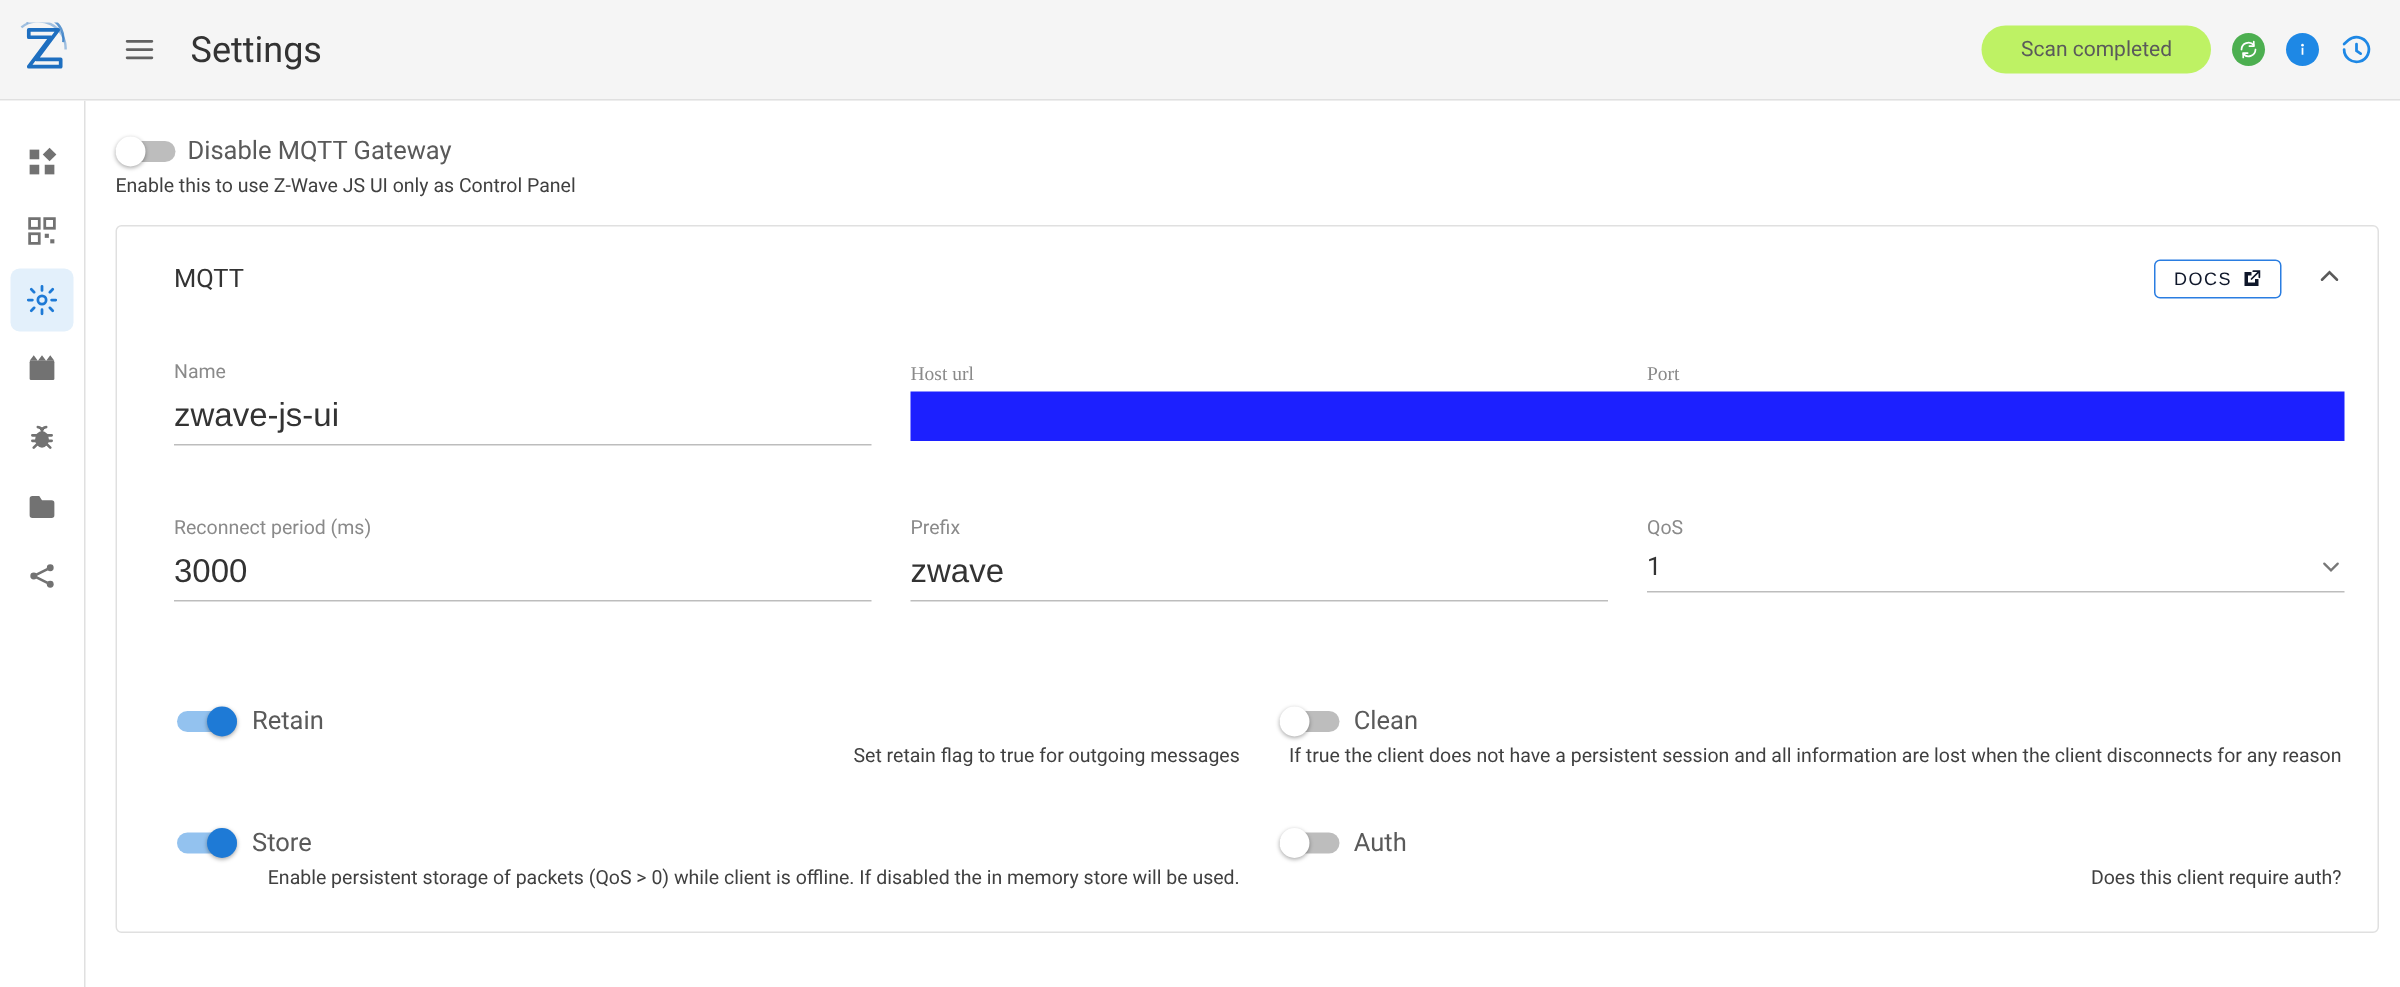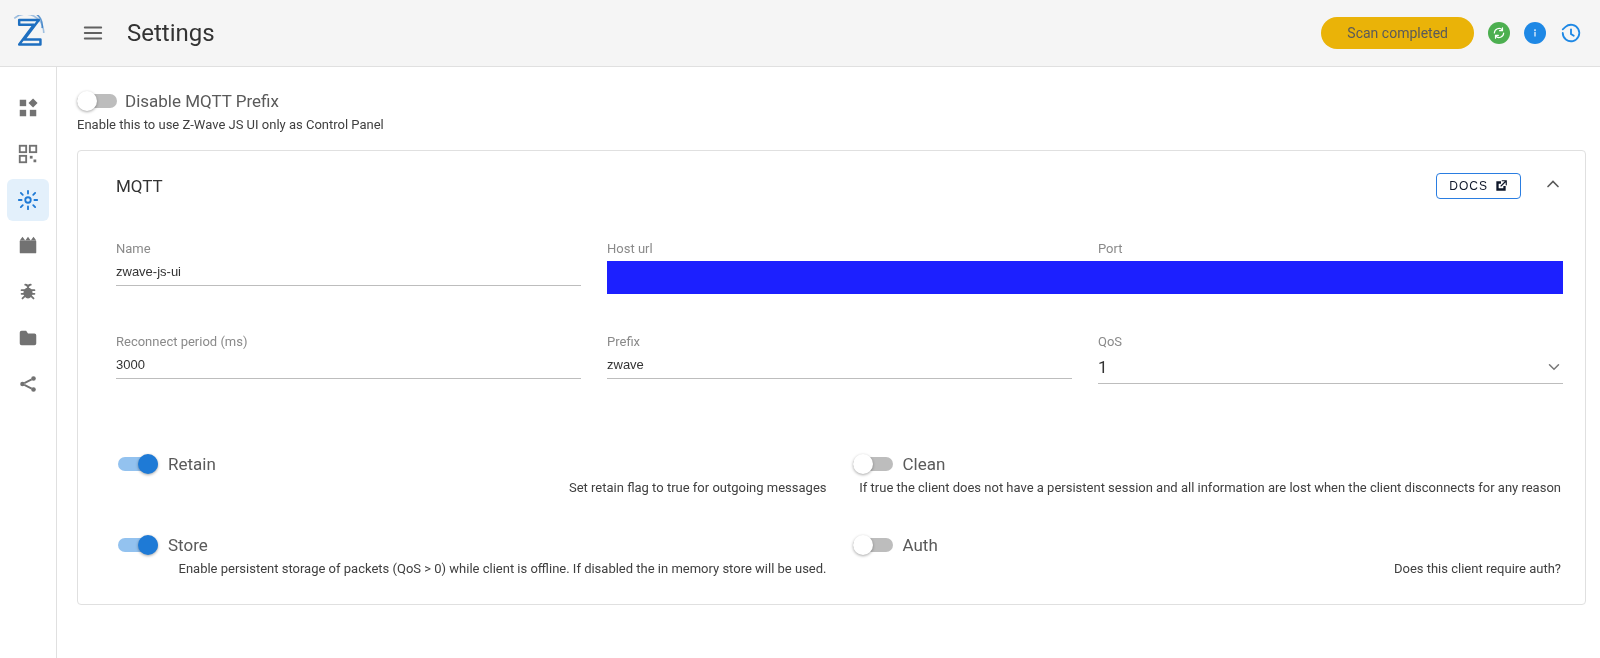--- a/index.html
+++ b/index.html
@@ -6,21 +6,21 @@
   html, body { margin:0; padding:0; font-family: -apple-system, BlinkMacSystemFont, "Segoe UI", Roboto, Arial, sans-serif; background:#fff; color:#222; }
   .app { width:1600px; height:658px; display:flex; flex-direction:column; }
   .topbar { height:67px; background:#f5f5f5; border-bottom:1px solid #e0e0e0; display:flex; align-items:center; padding:0 18px 0 0; }
   .topbar .left { display:flex; align-items:center; }
   .logo { width:57px; display:flex; justify-content:center; align-items:center; }
   .logo svg { width:34px; height:36px; }
   .menu-btn { width:48px; height:48px; margin-left:12px; display:flex; align-items:center; justify-content:center; color:#616161; border-radius:50%; }
   .menu-btn svg { width:22px; height:22px; }
   .title { font-size:24px; font-weight:400; color:#333; margin-left:10px; }
   .topbar .right { margin-left:auto; display:flex; align-items:center; gap:14px; }
-  .scan-chip { background:#eab308; color:#5a5a5a; font-size:14px; padding:8px 26px; border-radius:18px; }
+  .scan-chip { background:#bef264; color:#5a5a5a; font-size:14px; padding:8px 26px; border-radius:18px; }
   .circ-btn { width:22px; height:22px; border-radius:50%; display:flex; align-items:center; justify-content:center; color:#fff; }
   .circ-green { background:#4caf50; }
   .circ-blue { background:#1e88e5; }
   .history-btn { color:#1e88e5; width:22px; height:22px; display:flex; align-items:center; justify-content:center; }
 
   .body { flex:1; display:flex; overflow:hidden; }
   .sidebar { width:57px; background:#fff; border-right:1px solid #e0e0e0; display:flex; flex-direction:column; align-items:center; padding-top:20px; gap:4px; }
   .nav-item { width:42px; height:42px; border-radius:6px; display:flex; align-items:center; justify-content:center; color:#727272; }
   .nav-item.active { background:#e3f0fb; color:#1e7ad6; }
   .nav-item svg { width:22px; height:22px; }
@@ -34,28 +34,28 @@
   .card-header { display:flex; align-items:center; }
   .card-title { font-size:17px; color:#333; font-weight:400; }
   .card-header .spacer { flex:1; }
   .docs-btn { border:1px solid #2a7de1; color:#0f172a; background:transparent; font-size:12px; letter-spacing:1px; padding:5px 12px; border-radius:4px; display:flex; align-items:center; gap:6px; font-weight:500; }
   .collapse-btn { margin-left:22px; color:#5a5a5a; }
   .collapse-btn svg { width:20px; height:20px; }
 
   .form-grid { display:grid; grid-template-columns: 1fr 1fr 1fr; column-gap:26px; row-gap:48px; margin-top:42px; }
   .field { position:relative; }
   .field-label { font-size:13px; color:#8a8a8a; display:block; margin-bottom:4px; }
-  .field-input { width:100%; border:none; border-bottom:1px solid #bdbdbd; font-size:13px; color:#333; padding:4px 0 6px 0; background:transparent; outline:none; }
+  .field-input { width:100%; border:none; border-bottom:1px solid #bdbdbd; font-size:22px; color:#333; padding:4px 0 6px 0; background:transparent; outline:none; }
   .redacted-block { background:#1c20ff; height:33px; width:100%; }
   .dropdown-row { display:flex; align-items:center; border-bottom:1px solid #bdbdbd; padding:4px 0 6px 0; }
   .dropdown-value { font-size:17px; color:#333; flex:1; }
   .dropdown-row svg { width:18px; height:18px; color:#777; }
 
   
-  .hostport { grid-column: 2 / span 2; display:flex; gap:26px; }
+  .hostport { grid-column: 2 / span 2; display:flex; gap:26px;font-family:Liberation Serif, serif; }
   .hostport .col { flex:1; }
 
   .toggle-grid { display:grid; grid-template-columns: 1fr 1fr; column-gap:26px; row-gap:40px; margin-top:70px; padding:0 2px;text-align:right; }
   .toggle-block { }
   .toggle-row { display:flex; align-items:center; gap:10px; }
   .toggle-label { font-size:17px; color:#5a5a5a; font-weight:400; }
 
   
   .switch { position:relative; width:40px; height:20px; display:inline-block; }
   .switch-track { position:absolute; inset:0; border-radius:10px; background:#bdbdbd; top:3px; height:14px; }
@@ -161,21 +161,21 @@
       </div>
     </div>
 
     <div class="main">
 
       <div class="disable-row">
         <span class="switch">
           <span class="switch-track"></span>
             <span class="switch-thumb"></span>
         </span>
-        <span class="disable-label">Disable MQTT Prefix</span>
+        <span class="disable-label">Disable MQTT Gateway</span>
       </div>
       <div class="helper">Enable this to use Z-Wave JS UI only as Control Panel</div>
 
       <div class="card">
         <div class="card-header">
           <div class="card-title">MQTT</div>
           <div class="spacer"></div>
           <button class="docs-btn">
             <span>DOCS</span>
             <svg viewBox="0 0 24 24" width="14" height="14">

